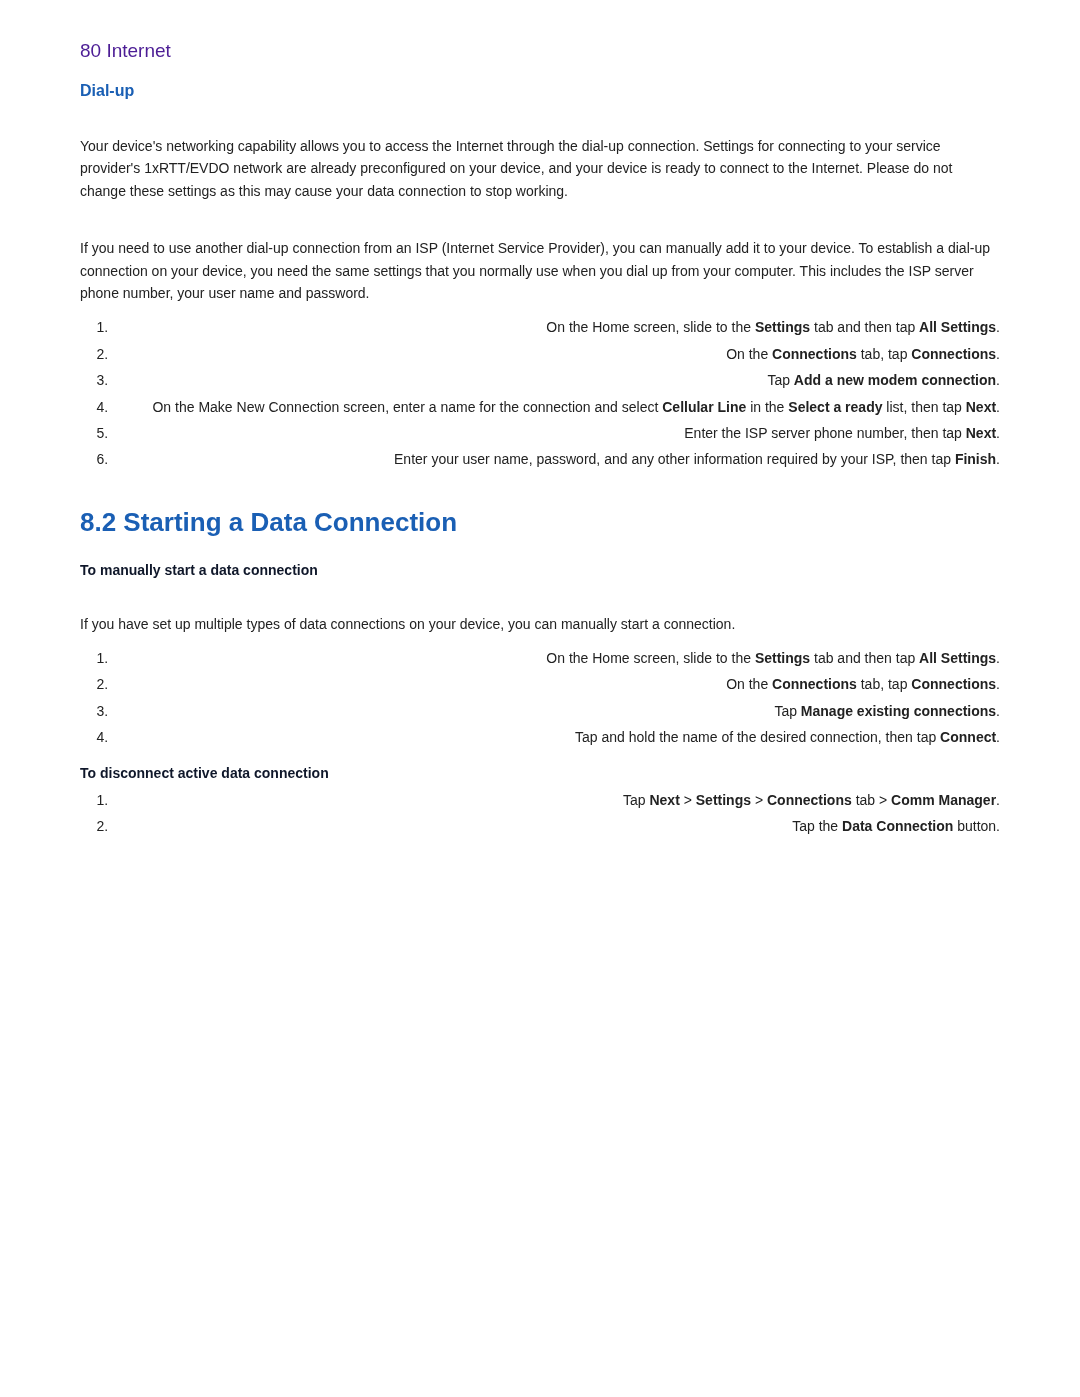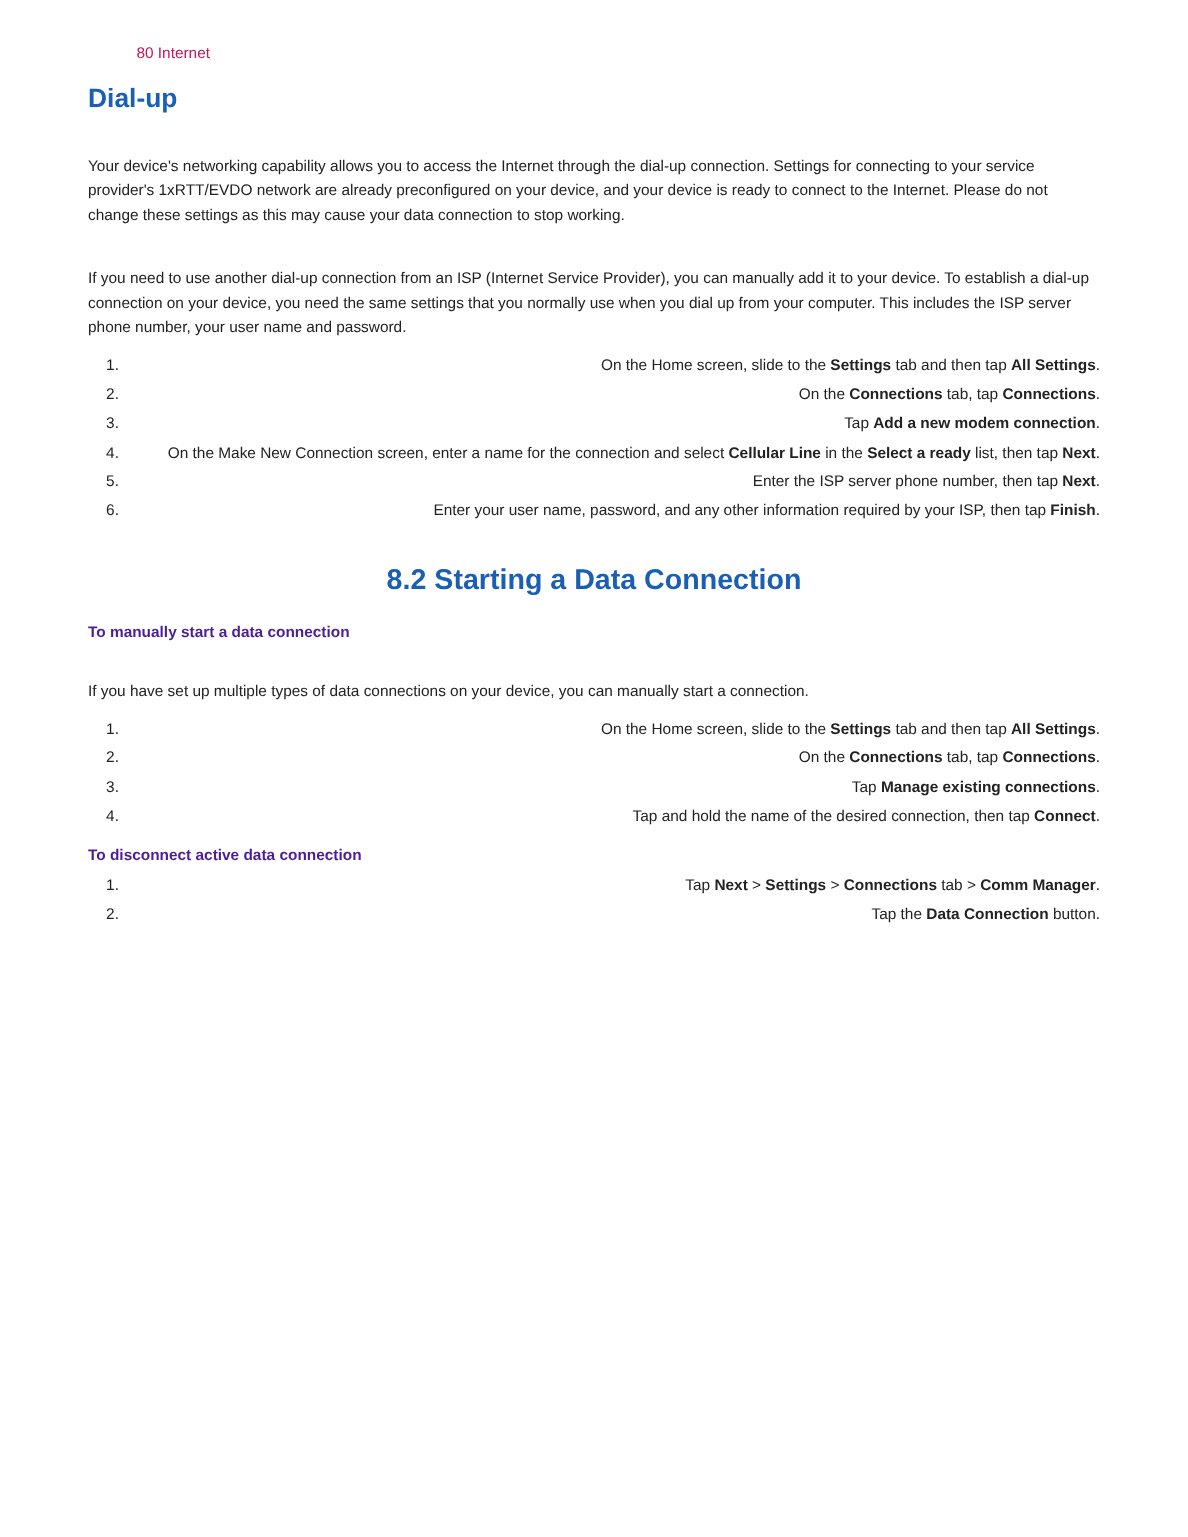--- a/index.html
+++ b/index.html
@@ -15,33 +15,32 @@
       color: #222222;
       width: 1080px;
       min-height: 1397px;
     }
 
     .page-container {
       padding: 40px 80px 60px 80px;
     }
 
     .page-number-line {
-      font-size: 14px;
-      color: #be185d;
+      font-size: 19px;
+      color: #4c1d95;
       margin-bottom: 20px;
-      margin-left: 44px;
     }
 
     
     .section-dialup {
       margin-bottom: 36px;
     }
 
     .section-title-dialup {
-      font-size: 24px;
+      font-size: 16px;
       font-weight: bold;
       color: #1a5fb4;
       margin-bottom: 12px;
     }
 
     .body-text {
       font-size: 14px;
       line-height: 1.6;
       color: #222;
       margin-bottom: 12px;
@@ -66,28 +65,27 @@
     .section-82 {
       margin-bottom: 28px;
     }
 
     .section-title-82 {
       font-size: 26px;
       font-weight: bold;
       color: #1a5fb4;
       margin-bottom: 24px;
       border-bottom: none;
-      text-align: center;
     }
 
     
     .sub-heading {
       font-size: 14px;
       font-weight: bold;
-      color: #4c1d95;
+      color: #0f172a;
       margin-bottom: 8px;
       margin-top: 16px;
     }
 
     b, strong {
       font-weight: bold;
     }
   </style>
 </head>
 <body>

